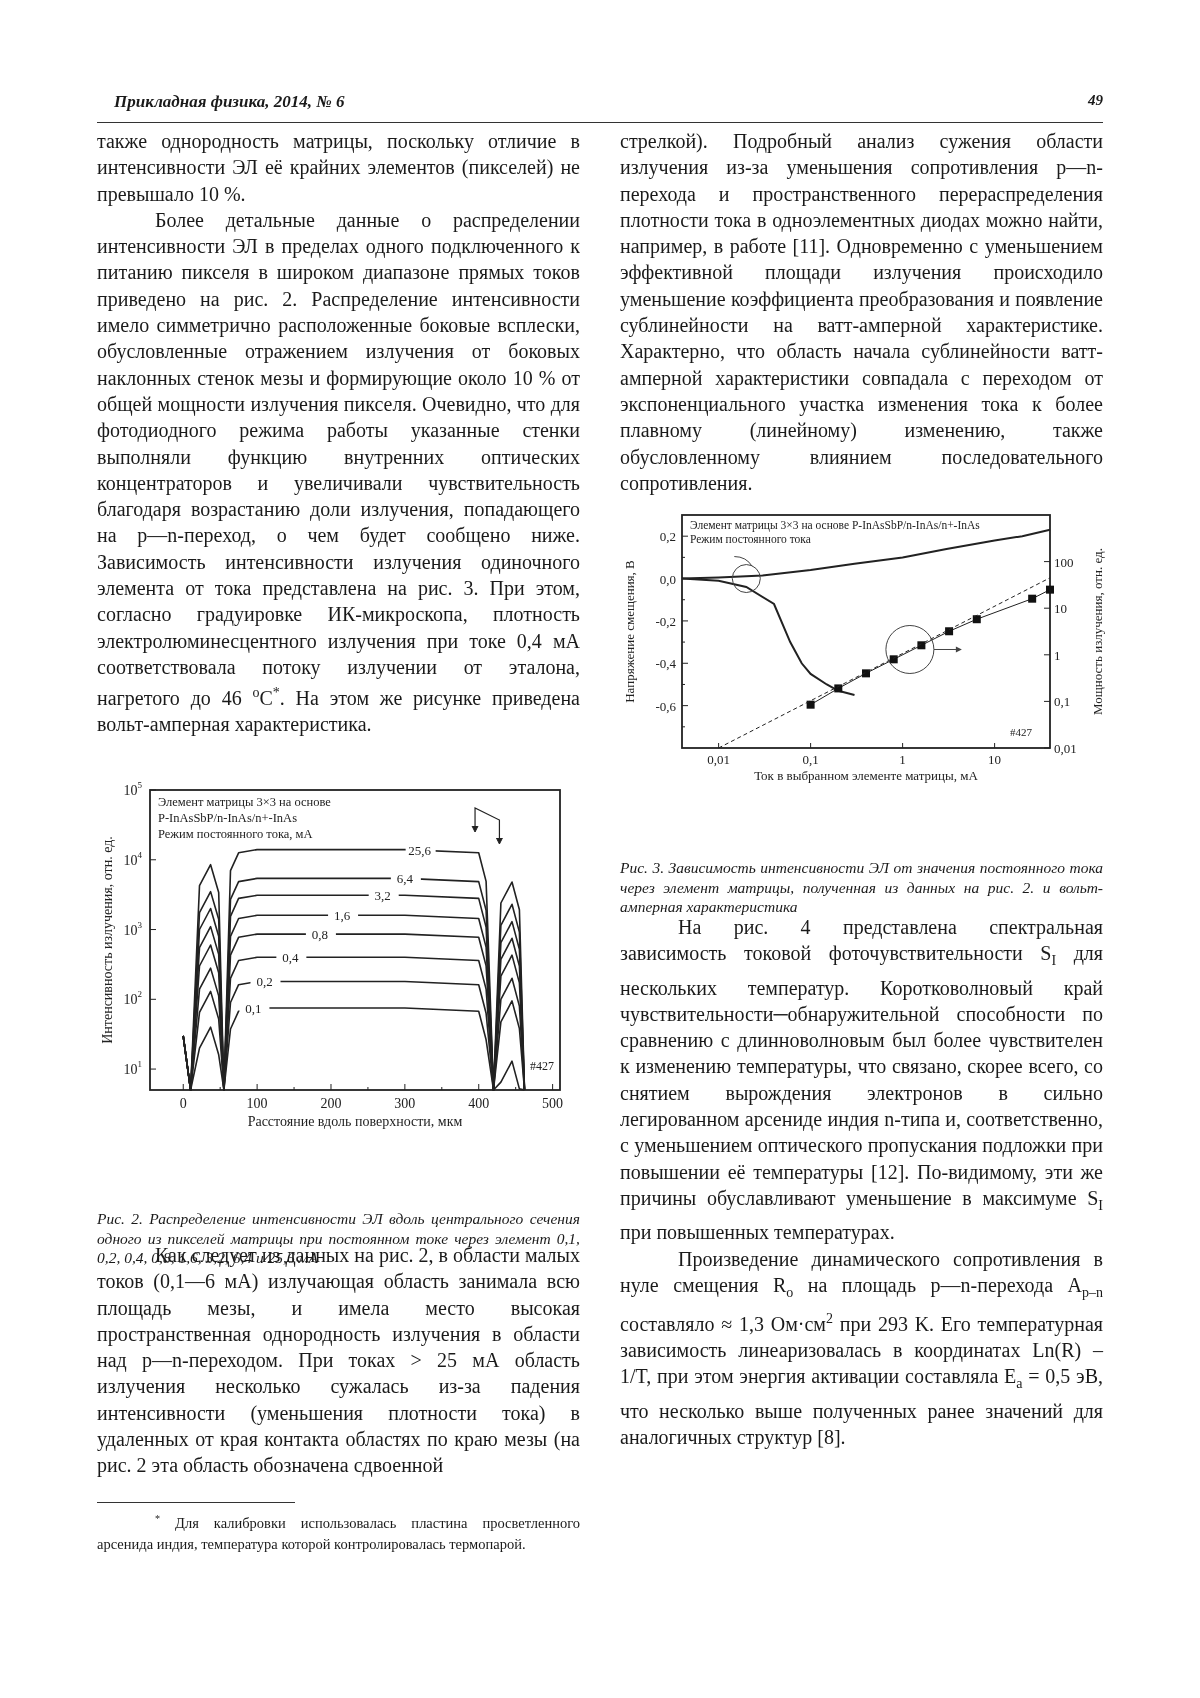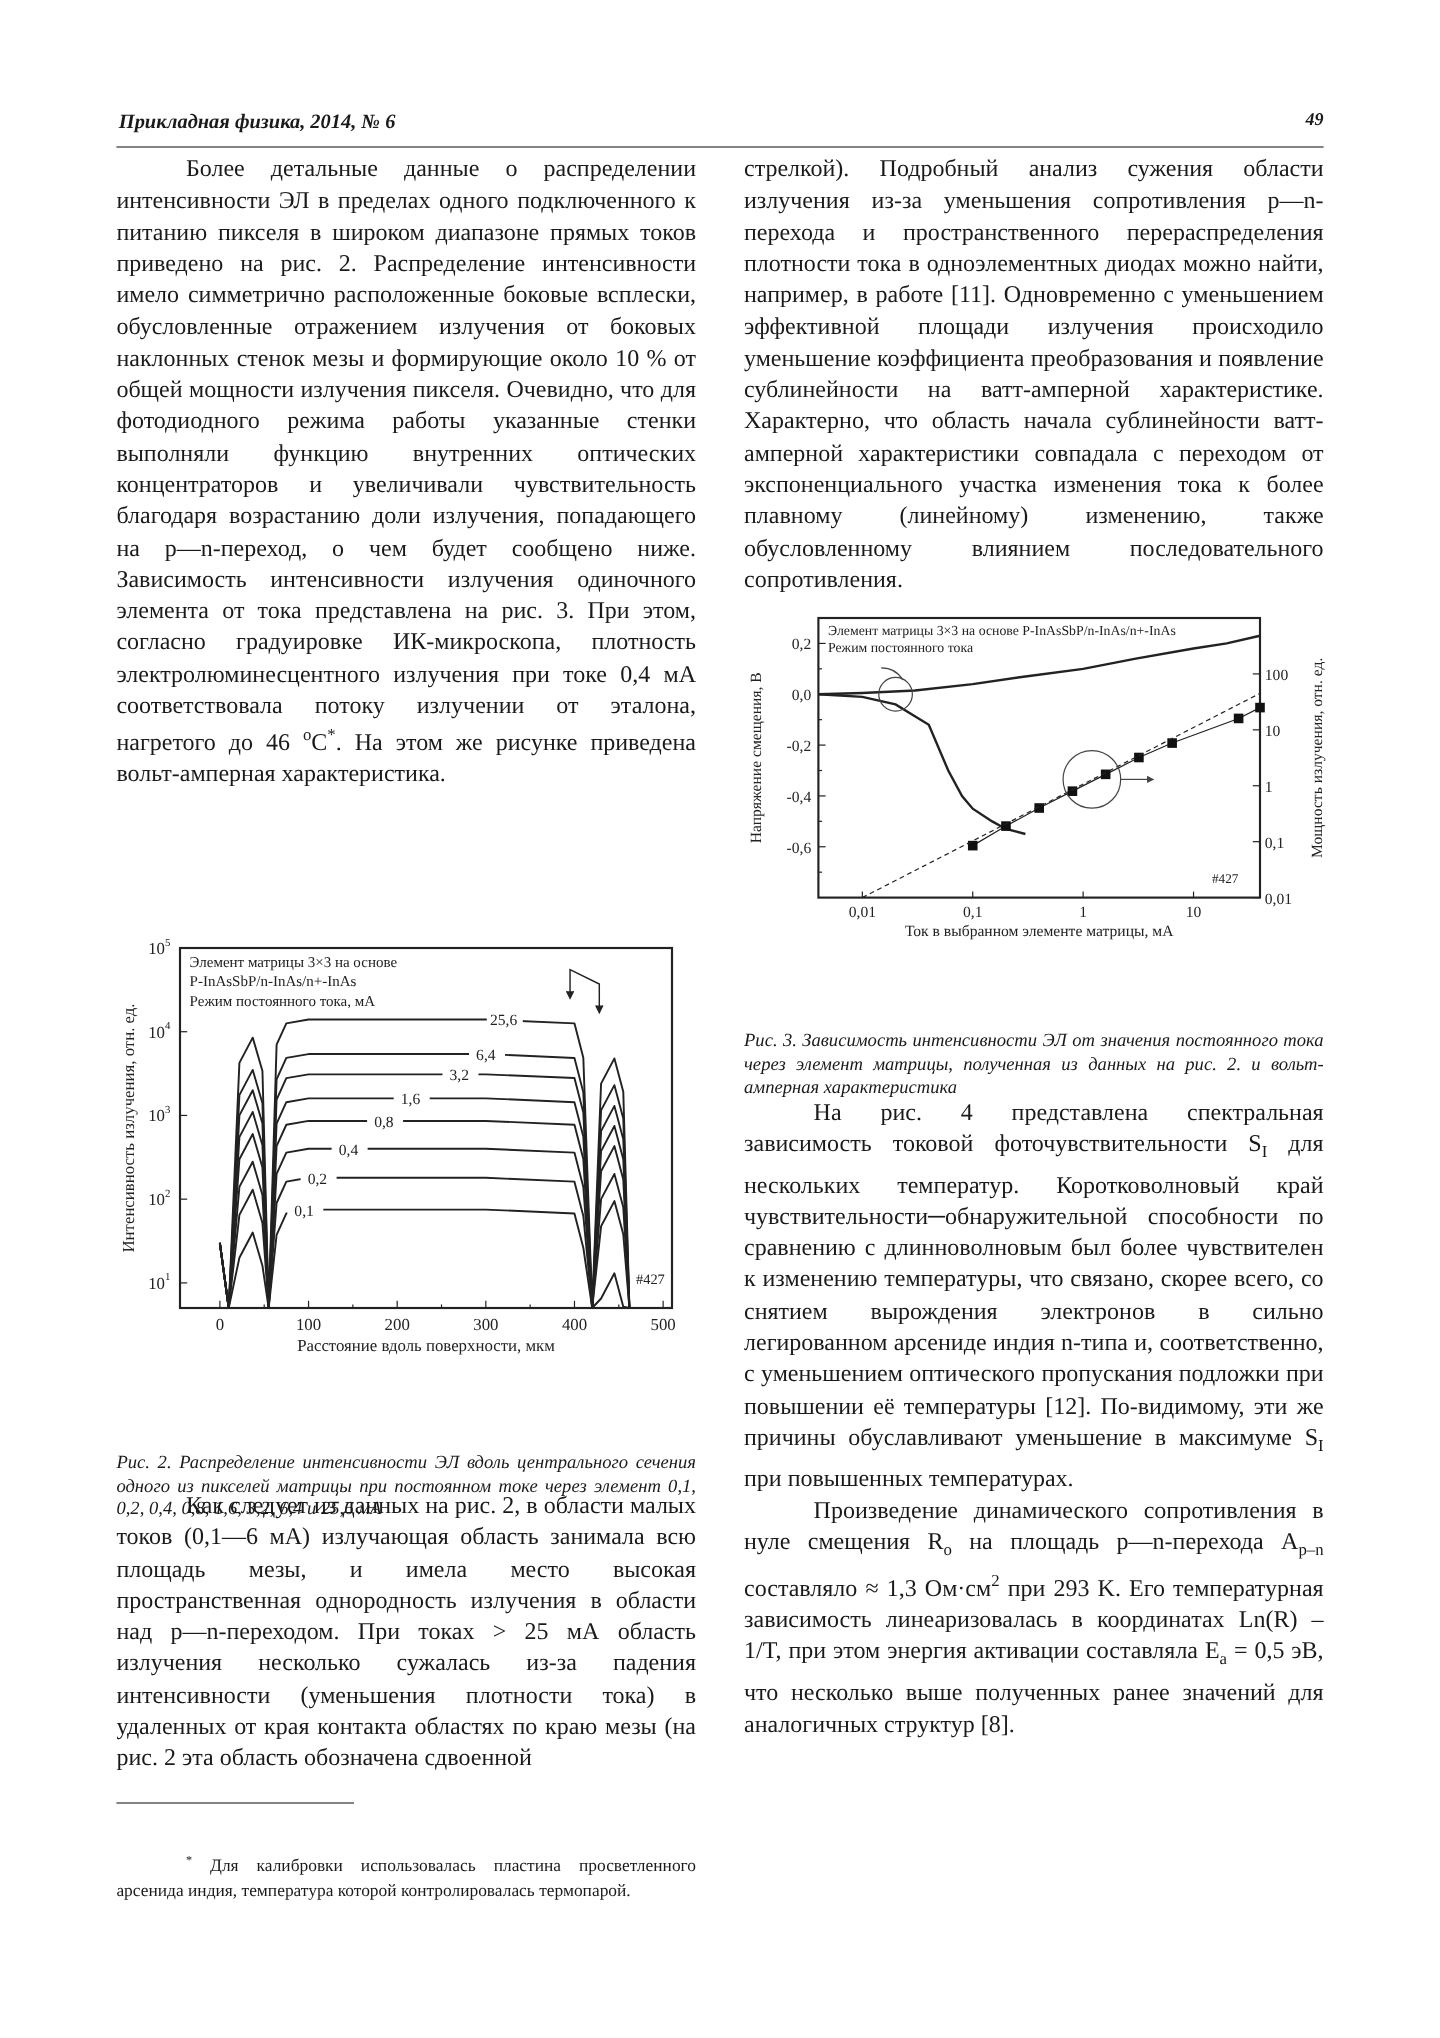--- a/index.html
+++ b/index.html
@@ -1,43 +1,44 @@
 <!DOCTYPE html>
 <html><head>
 <meta charset="utf-8">
 <style>
   html, body { margin: 0; padding: 0; background: #ffffff; }
   body { width: 1200px; height: 1698px; position: relative; overflow: hidden;
          font-family: "Liberation Serif", "DejaVu Serif", serif; color: #1a1a1a; }
   .header { position: absolute; left: 97px; top: 92px; width: 1006px; height: 30px; }
-  .journal { position: absolute; left: 2px; top: 0; font-size: 17px; font-weight: bold; font-style: italic; }
+  .journal { position: absolute; left: 17px; top: 0; font-size: 17px; font-weight: bold; font-style: italic; }
   .pageno { position: absolute; right: 0; top: 0; font-size: 15px; font-weight: bold; font-style: italic; }
   .hrule { position: absolute; left: 97px; top: 122px; width: 1006px; height: 0; border-top: 1.5px solid #333; }
   .col { position: absolute; font-size: 20px; line-height: 26.3px; text-align: justify; }
   .col p { margin: 0; }
   .indent { text-indent: 58px; }
   .lcol { left: 97px; width: 483px; }
   .rcol { left: 620px; width: 483px; }
   .caption { position: absolute; font-size: 15.5px; line-height: 19.5px; font-weight: normal; font-style: italic; text-align: justify; }
-  .footnote { position: absolute; left: 97px; top: 1540px; width: 483px; font-size: 14.5px; line-height: 21px; text-align: justify; }
+  .footnote { position: absolute; left: 97px; top: 1508px; width: 483px; font-size: 14.5px; line-height: 21px; text-align: justify; }
   .fnrule { position: absolute; left: 97px; top: 1502px; width: 198px; border-top: 1px solid #333; }
   svg text { font-family: "Liberation Serif", "DejaVu Serif", serif; fill: #222; }
   .it { }
   sup, sub { font-size: 70%; }
 </style>
 </head>
 <body>
 
 <div class="header">
   <span class="journal">Прикладная физика, 2014, № 6</span>
   <span class="pageno">49</span>
 </div>
 <div class="hrule"></div>
 
 <div class="col lcol" style="top:128px;">
+  <p>также однородность матрицы, поскольку отличие в интенсивности ЭЛ её крайних элементов (пикселей) не превышало 10 %.</p>
   <p class="indent"><span>Более детальные данные о распределении интенсивности ЭЛ в пределах одного подключенного к питанию пикселя в широком диапазоне прямых токов приведено на рис. 2. Распределение интенсивности имело симметрично расположенные боковые всплески, обусловленные отражением излучения от боковых наклонных стенок мезы и формирующие около 10 % от общей мощности излучения пикселя. Очевидно, что для фотодиодного режима работы указанные стенки выполняли функцию внутренних оптических концентраторов и увеличивали чувствительность благодаря возрастанию доли излучения, попадающего на </span><span class="it">p—n</span><span>-переход, о чем будет сообщено ниже. Зависимость интенсивности излучения одиночного элемента от тока представлена на рис. 3. При этом, согласно градуировке ИК-микроскопа, плотность электролюминесцентного излучения при токе 0,4 мА соответствовала потоку излучении от эталона, нагретого до 46 </span><sup>o</sup><span>С</span><sup>*</sup><span>. На этом же рисунке приведена вольт-амперная характеристика.</span></p>
 </div>
 
 <svg id="fig2" style="position:absolute;left:90px;top:780px;" width="490" height="370" viewBox="0 0 490 370">
     <rect x="60" y="10" width="410" height="300" fill="none" stroke="#222" stroke-width="1.8"></rect>
     <line x1="93.24324324324324" y1="310" x2="93.24324324324324" y2="304" stroke="#222"></line>
     <text x="93.24324324324324" y="328" text-anchor="middle" font-size="14">0</text>
     <line x1="167.11711711711712" y1="310" x2="167.11711711711712" y2="304" stroke="#222"></line>
     <text x="167.11711711711712" y="328" text-anchor="middle" font-size="14">100</text>
     <line x1="240.99099099099098" y1="310" x2="240.99099099099098" y2="304" stroke="#222"></line>

